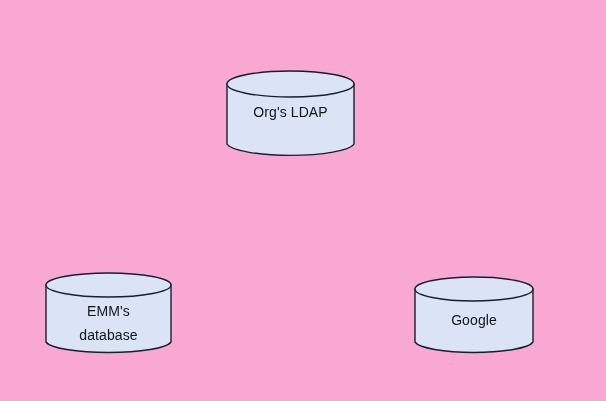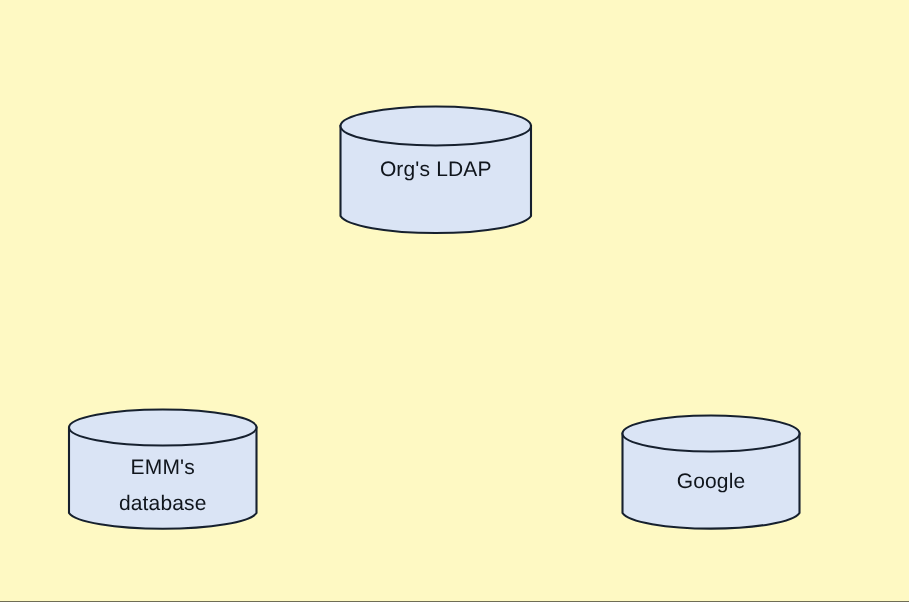--- a/index.html
+++ b/index.html
@@ -4,21 +4,21 @@
 <style>
   html, body {
     margin: 0;
     padding: 0;
     background: #000000;
   }
   #canvas {
     position: relative;
     width: 606px;
     height: 401px;
-    background: #fef9c3;
+    background: #f9a8d4;
     overflow: hidden;
     font-family: "Liberation Sans", "DejaVu Sans", sans-serif;
   }
   .node {
     position: absolute;
   }
   .node svg {
     position: absolute;
     left: 0;
     top: 0;

